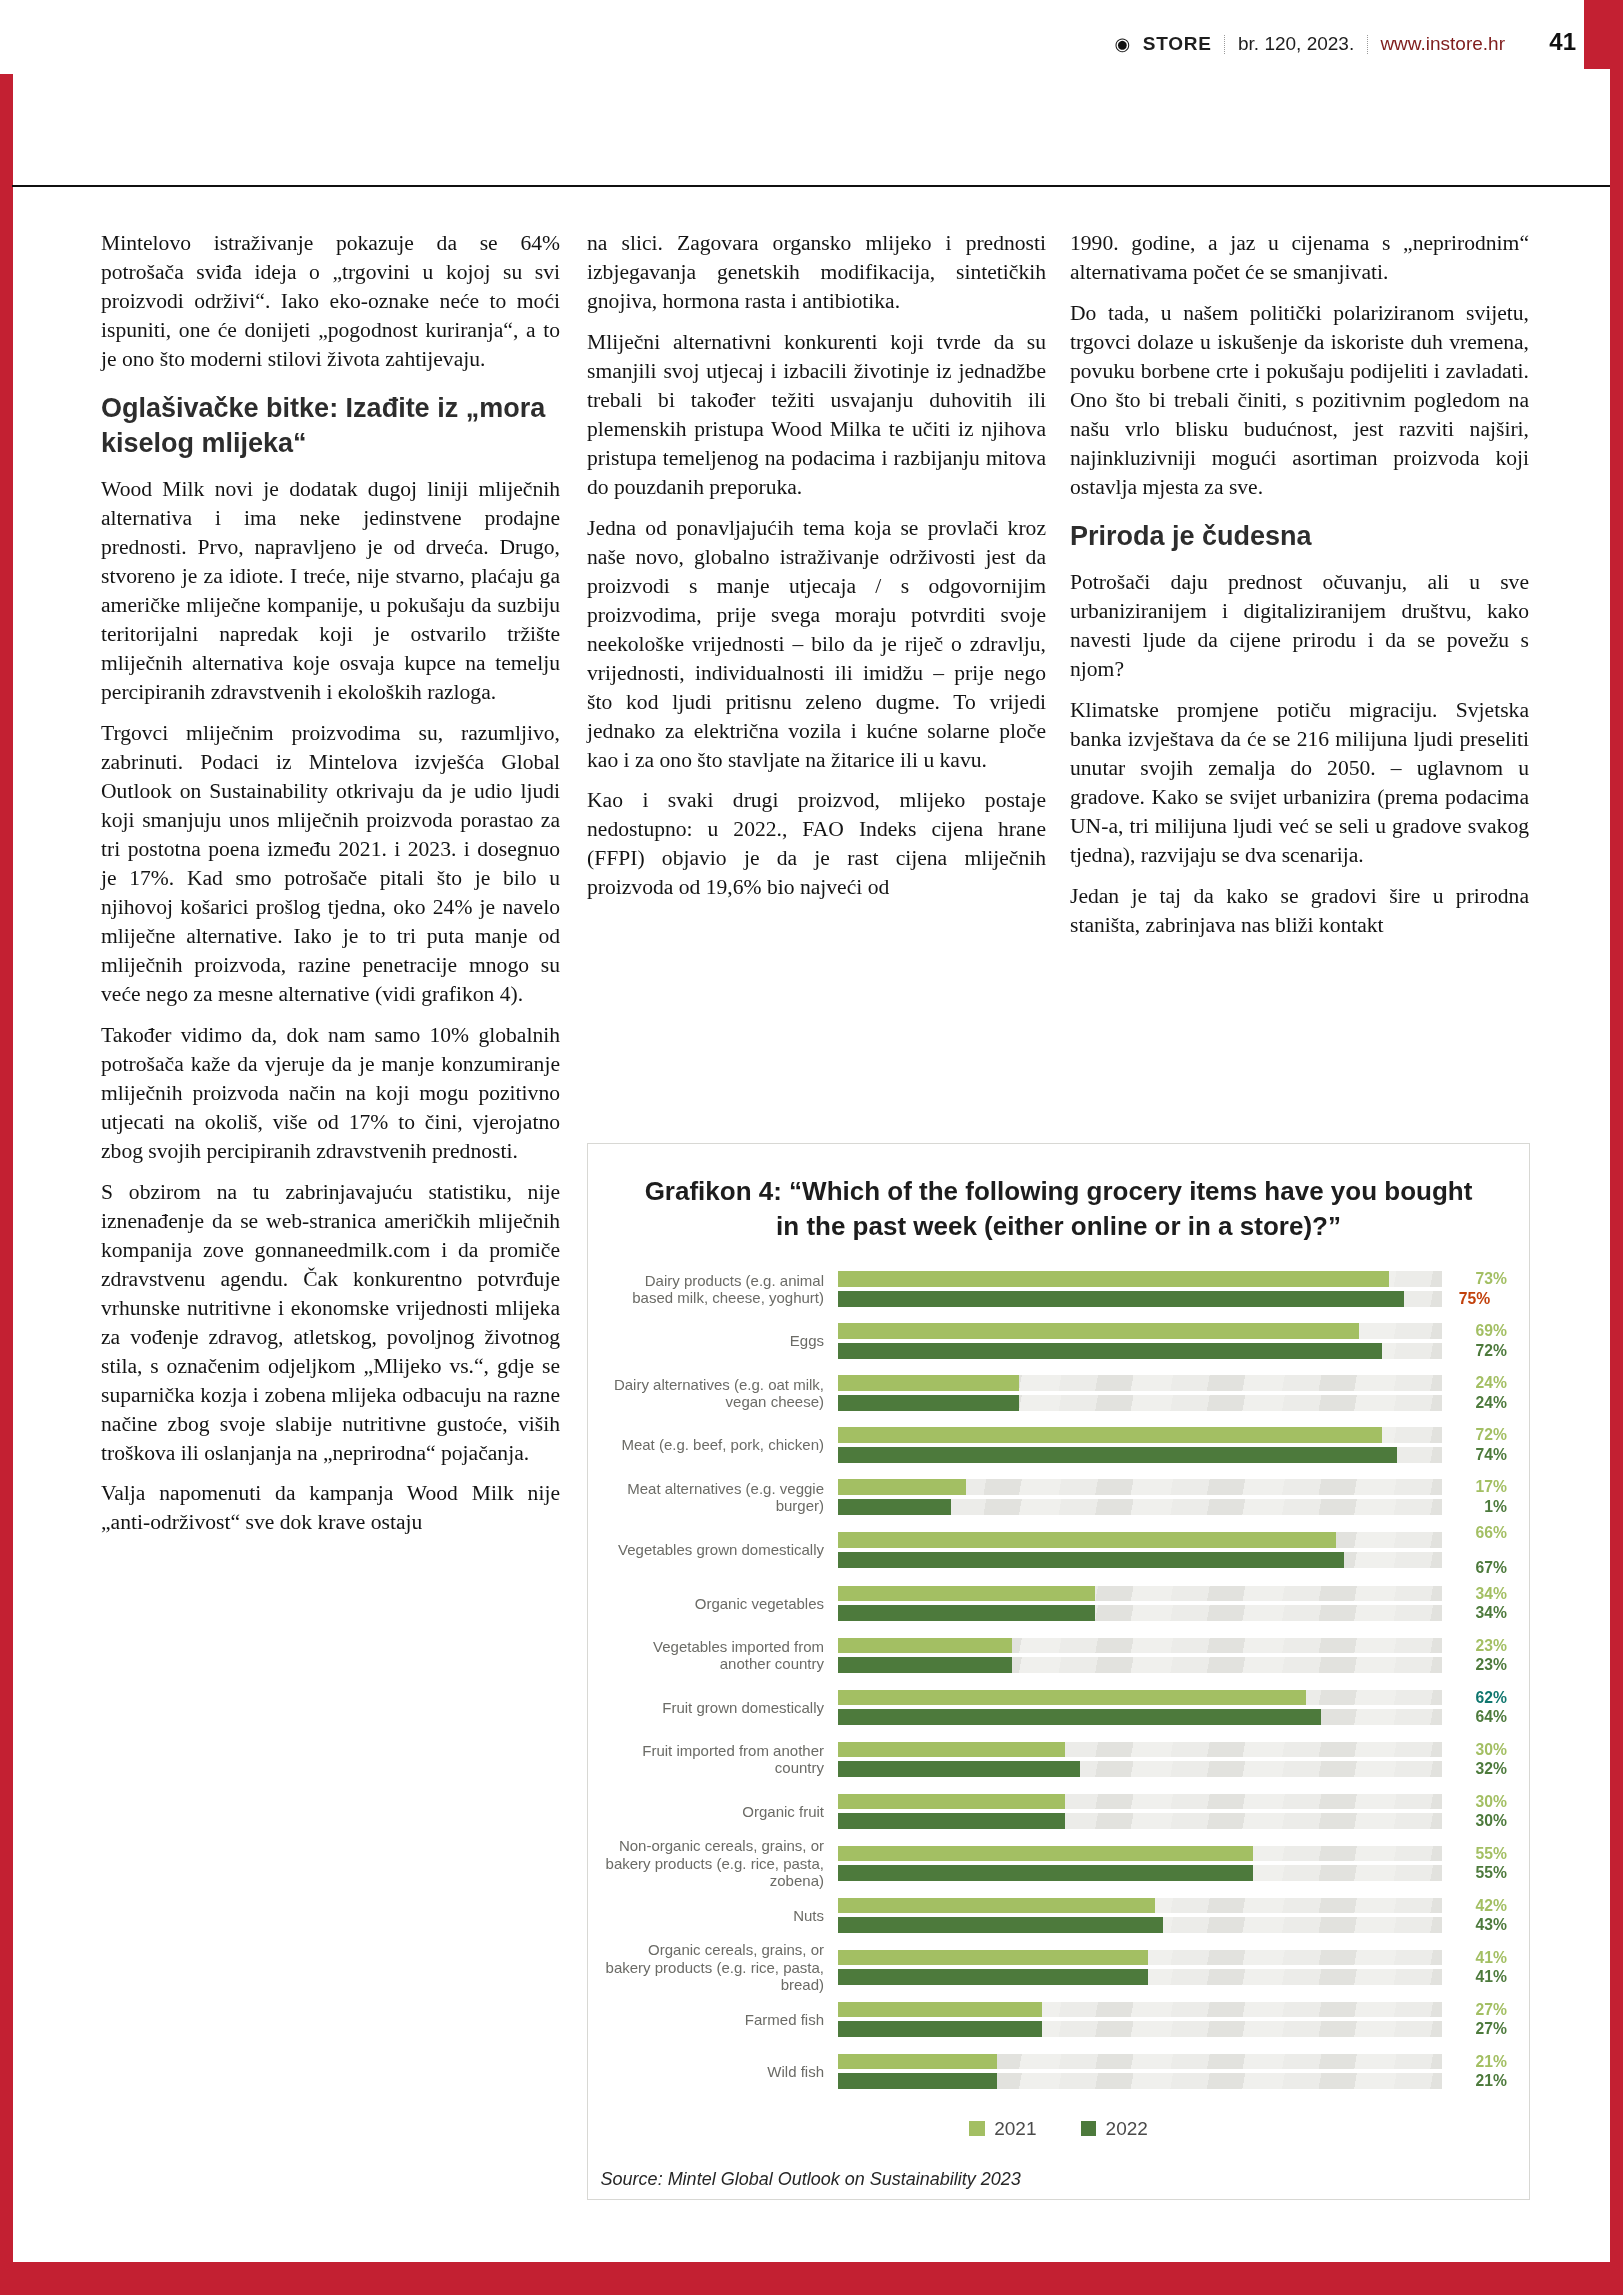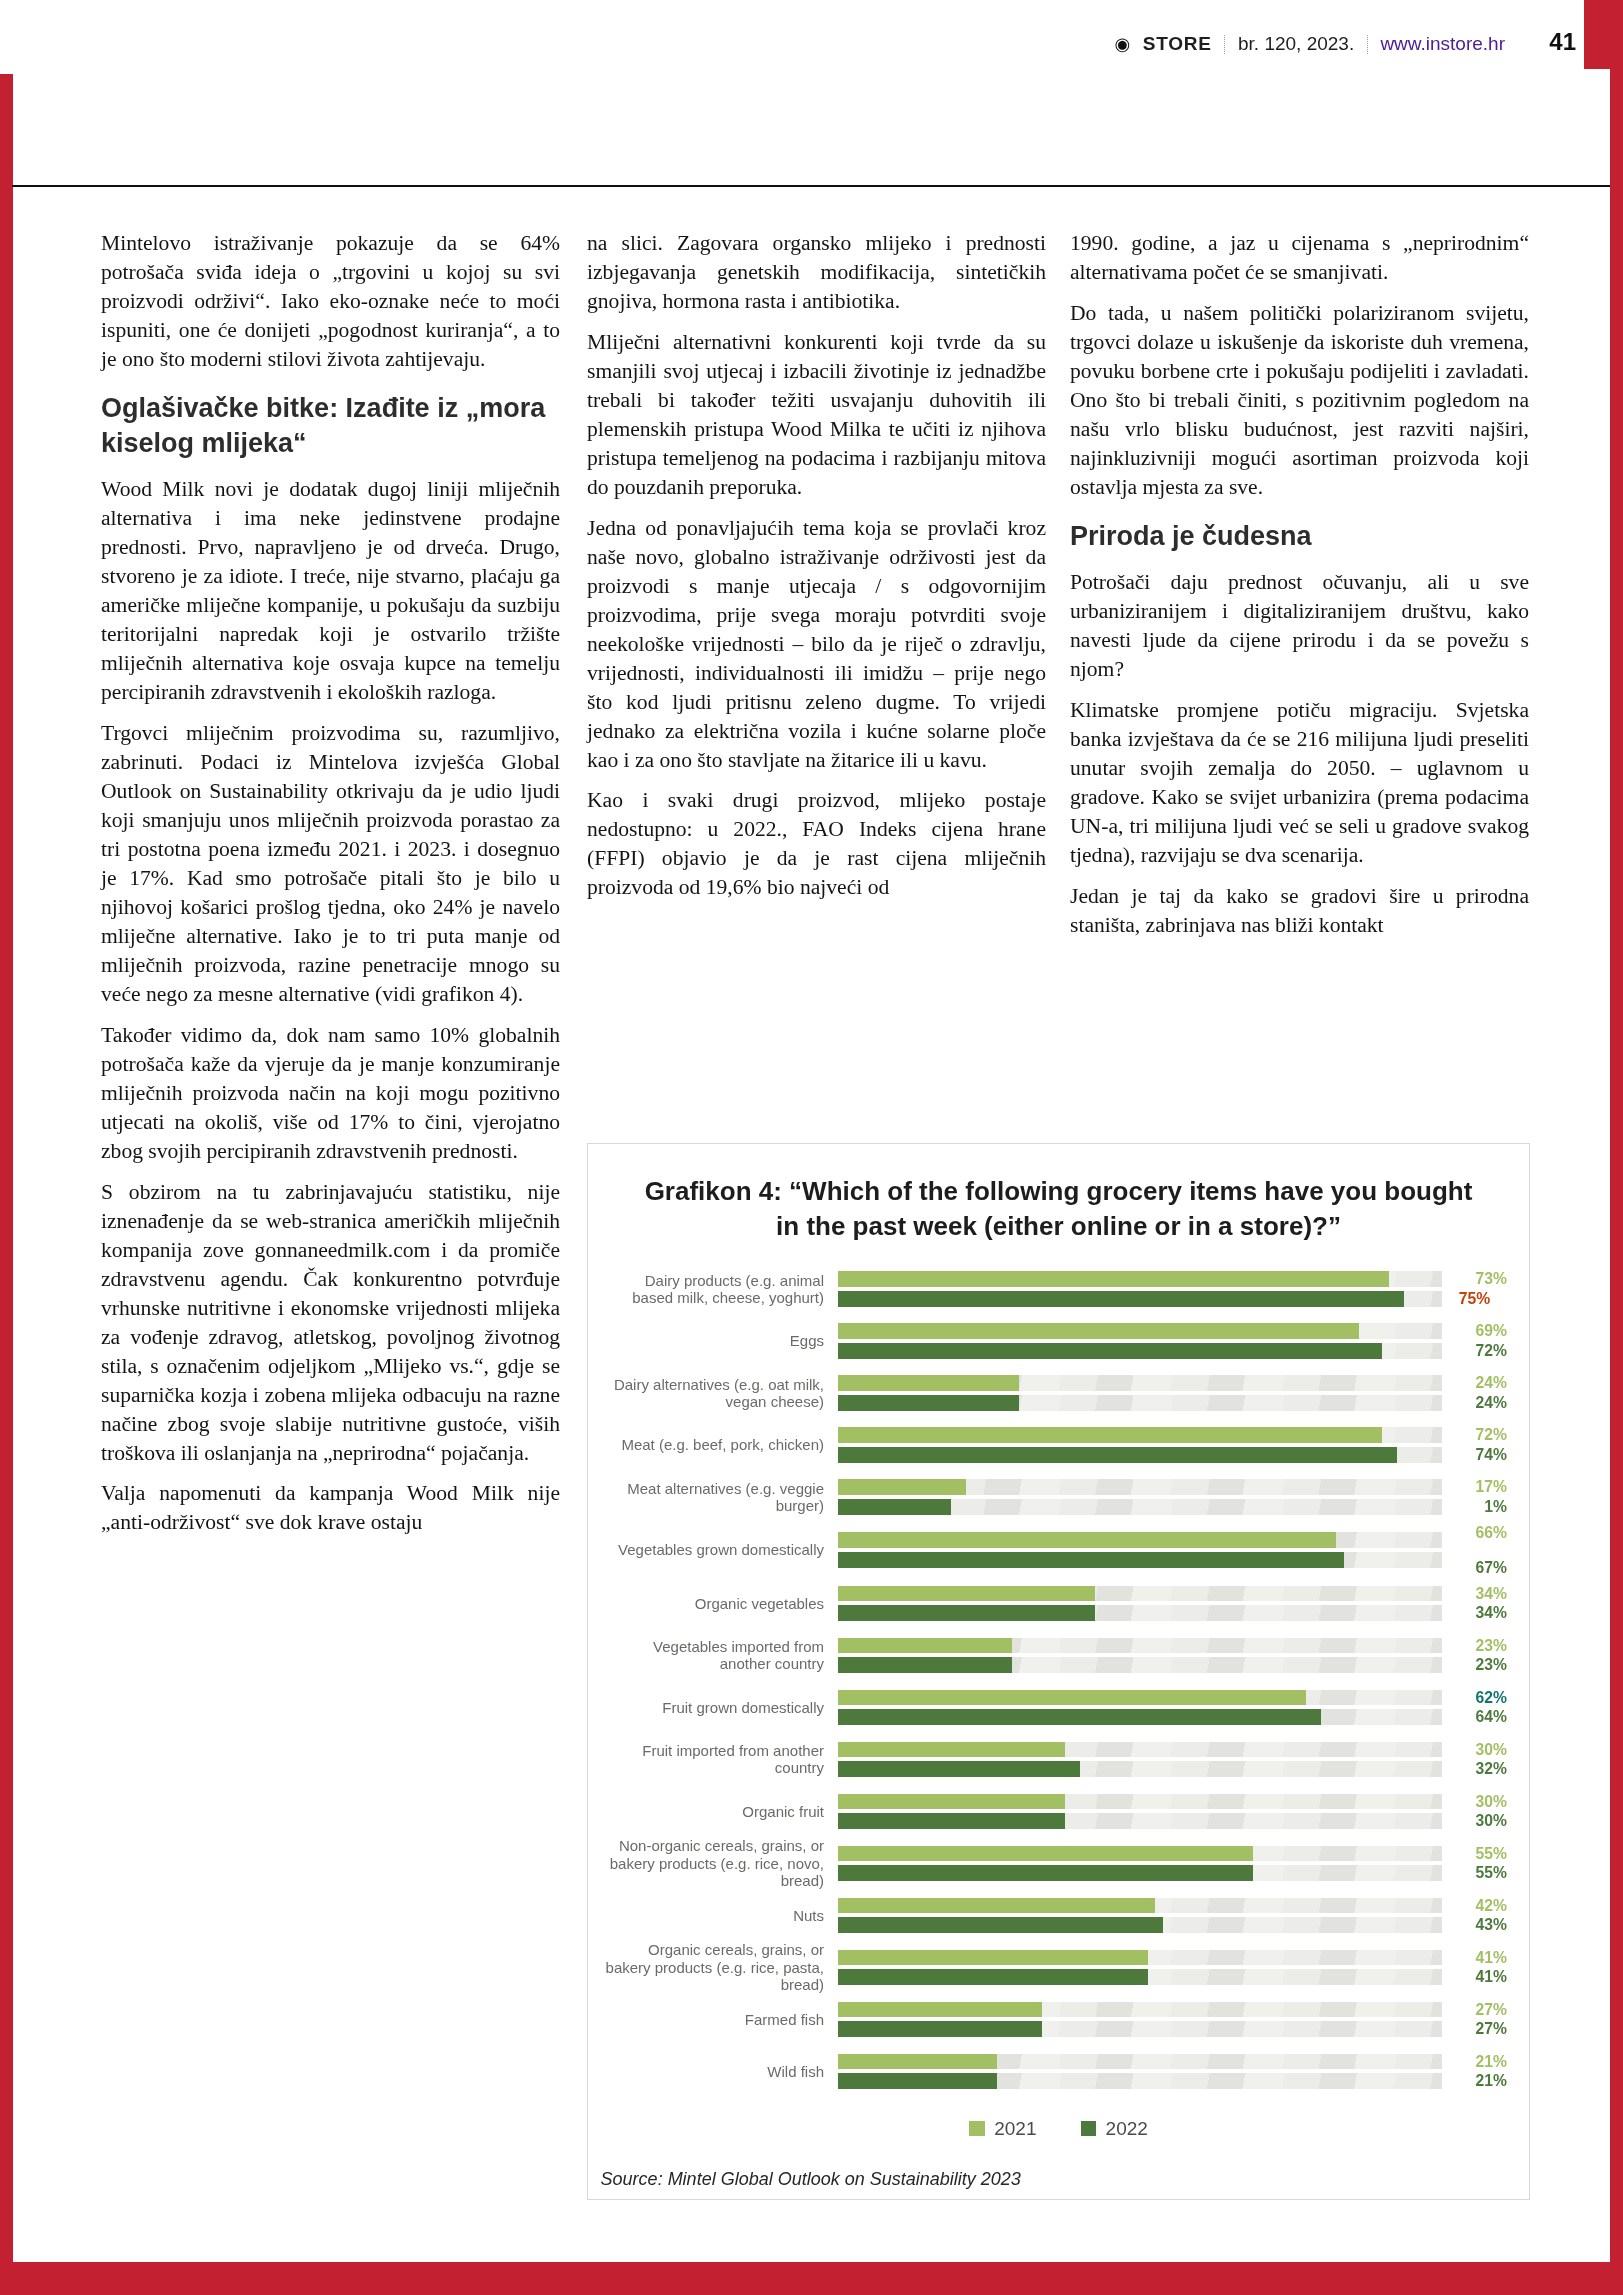--- a/index.html
+++ b/index.html
@@ -16,21 +16,21 @@
   .bottom-bar { position:absolute; left:0; right:0; bottom:0; height:33px; background:var(--accent); }
 
   
   .page-header {
     position:absolute; top:33px; right:118px; display:flex; align-items:center; gap:12.6px;
     font-family:"Liberation Sans", sans-serif; font-size:19px; color:#1e1e1e; white-space:nowrap;
   }
   .logo-mark { font-size:18px; line-height:1; color:#111; }
   .brand { font-weight:700; letter-spacing:0.8px; }
   .sep { width:0; height:19px; border-left:1.6px dotted #9a9a9a; }
-  .site { color:#4c1d95; }
+  .site { color:#7f1d1d; }
   .page-number {
     position:absolute; top:28px; right:47px; font-family:"Liberation Sans", sans-serif;
     font-size:24px; font-weight:700; color:#101010;
   }
   .header-rule { position:absolute; left:11.8px; right:13.4px; top:185px; height:2.4px; background:#101010; }
 
   
   .col { position:absolute; width:459px; top:229px; }
   #col1 { left:101px; }
   #col2 { left:587px; }
@@ -288,21 +288,21 @@
               <div class="track">
                 <div class="fill" style="width: 37.5%; background: rgb(77, 122, 60);"></div>
               </div>
             </div>
             <div class="row-pcts">
               <div class="pct" style="color: rgb(163, 191, 99);">30%</div>
               <div class="pct" style="color: rgb(77, 122, 60);">30%</div>
             </div>
           </div>
           <div class="chart-row">
-            <div class="row-label">Non-organic cereals, grains, or bakery products (e.g. rice, novo, bread)</div>
+            <div class="row-label">Non-organic cereals, grains, or bakery products (e.g. rice, pasta, zobena)</div>
             <div class="row-bars">
               <div class="track">
                 <div class="fill" style="width: 68.75%; background: rgb(163, 191, 99);"></div>
               </div>
               <div class="track">
                 <div class="fill" style="width: 68.75%; background: rgb(77, 122, 60);"></div>
               </div>
             </div>
             <div class="row-pcts">
               <div class="pct" style="color: rgb(163, 191, 99);">55%</div>

